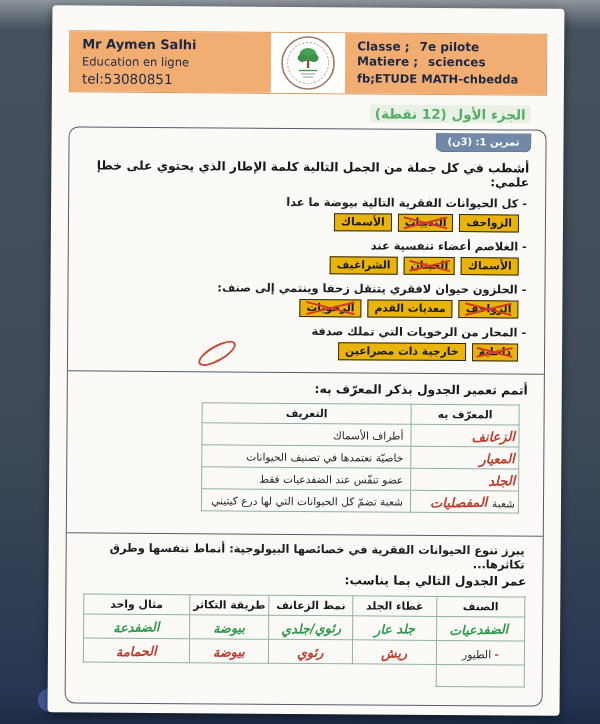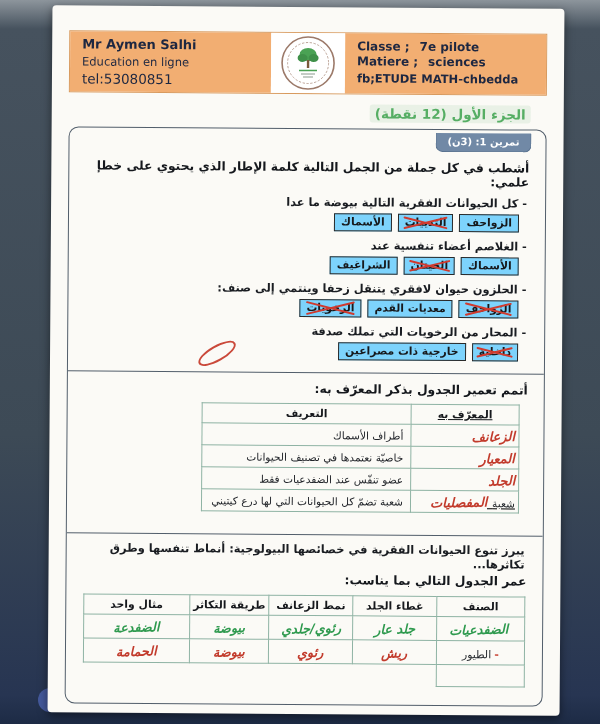--- a/index.html
+++ b/index.html
@@ -35,37 +35,37 @@
            height:577px; overflow:hidden; }
   .section { position:relative; padding:0 12px 10px; }
   .section + .section { border-top:1.6px solid #525e6b; }
   .badge { display:inline-block; background:#7189a6; color:#fff; font-size:10px;
            font-weight:bold; padding:3px 11px 4px; border-radius:0 0 7px 7px;
            border:1px solid #5a7390; border-top:none; margin-right:2px; }
   .intro { font-size:12.3px; font-weight:bold; color:#15181d; margin:9px 4px 2px; }
   .sentence { font-size:11.4px; font-weight:bold; color:#1a1d22; margin:7px 6px 0; }
   .options { display:flex; gap:6px; margin:4px 14px 2px; flex-wrap:wrap; }
   .wordbox { position:relative; border:1.2px solid #2a2a2a; padding:1px 6px 2px;
-             font-size:10.8px; font-weight:bold; color:#17191c; background:#7dd3fc; }
+             font-size:10.8px; font-weight:bold; color:#17191c; background:#eab308; }
   .wordbox.crossed::before, .wordbox.crossed::after {
       content:""; position:absolute; left:8%; right:8%; top:46%; height:1.8px;
       background:#d03a2e; border-radius:2px; }
   .wordbox.crossed::before { transform:rotate(14deg); }
   .wordbox.crossed::after  { transform:rotate(-14deg); }
   .red-oval { position:absolute; left:128px; bottom:10px; width:42px; height:16px;
               border:2.4px solid #c43526; border-radius:50%;
               transform:rotate(-30deg); opacity:.9; }
 
   
   table { border-collapse:collapse; }
   th, td { border:1.1px solid #8fb3a4; }
   th { font-size:10.8px; font-weight:bold; color:#16181c; padding:3px 2px; text-align:center; }
   .tbl2 { width:318px; margin:7px 12px 12px auto; }
   .tbl2 .def { text-align:right; font-size:10.6px; color:#22252a; padding:2px 7px; }
-  .tbl2 .term { width:108px; padding:1px 3px;text-decoration:underline; }
+  .tbl2 .term { width:108px; padding:1px 3px; }
   .tbl3 { width:calc(100% - 10px); margin:8px 5px 12px; }
   .tbl3 td { text-align:center; padding:2px 2px; height:22px; }
 
   .ink-print { font-size:10.8px; color:#1f2328;text-align:center; }
   .ink-red, .ink-green { display:inline-block; font-style:italic; font-weight:bold;
                          font-size:12.8px; transform:rotate(-2deg); letter-spacing:.4px; }
   .ink-red   { color:#c23b2c; }
   .ink-green { color:#2f9a4f; }
   .hw-red { display:inline-block; color:#c23b2c; font-style:italic; font-weight:bold;
             font-size:13px; transform:rotate(-1.5deg); letter-spacing:.4px; }

